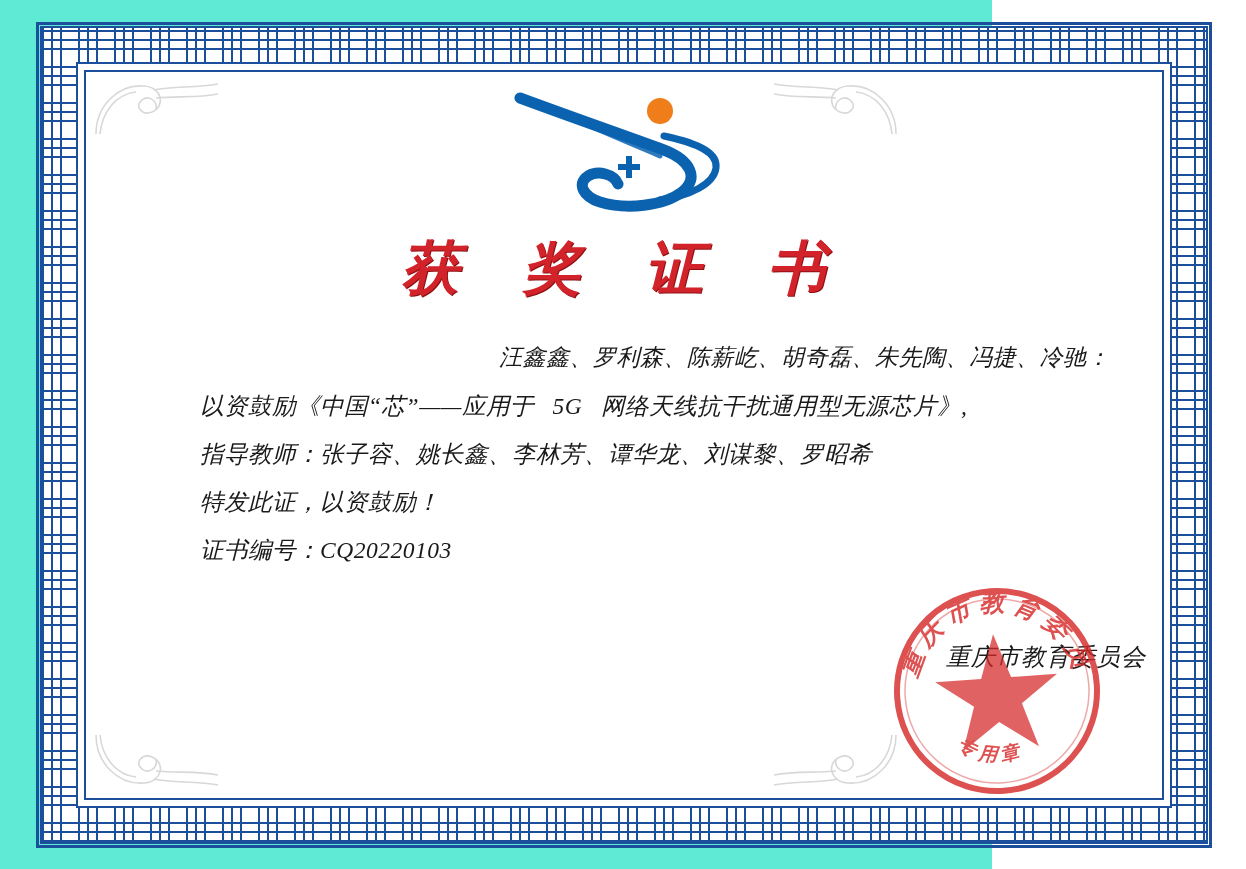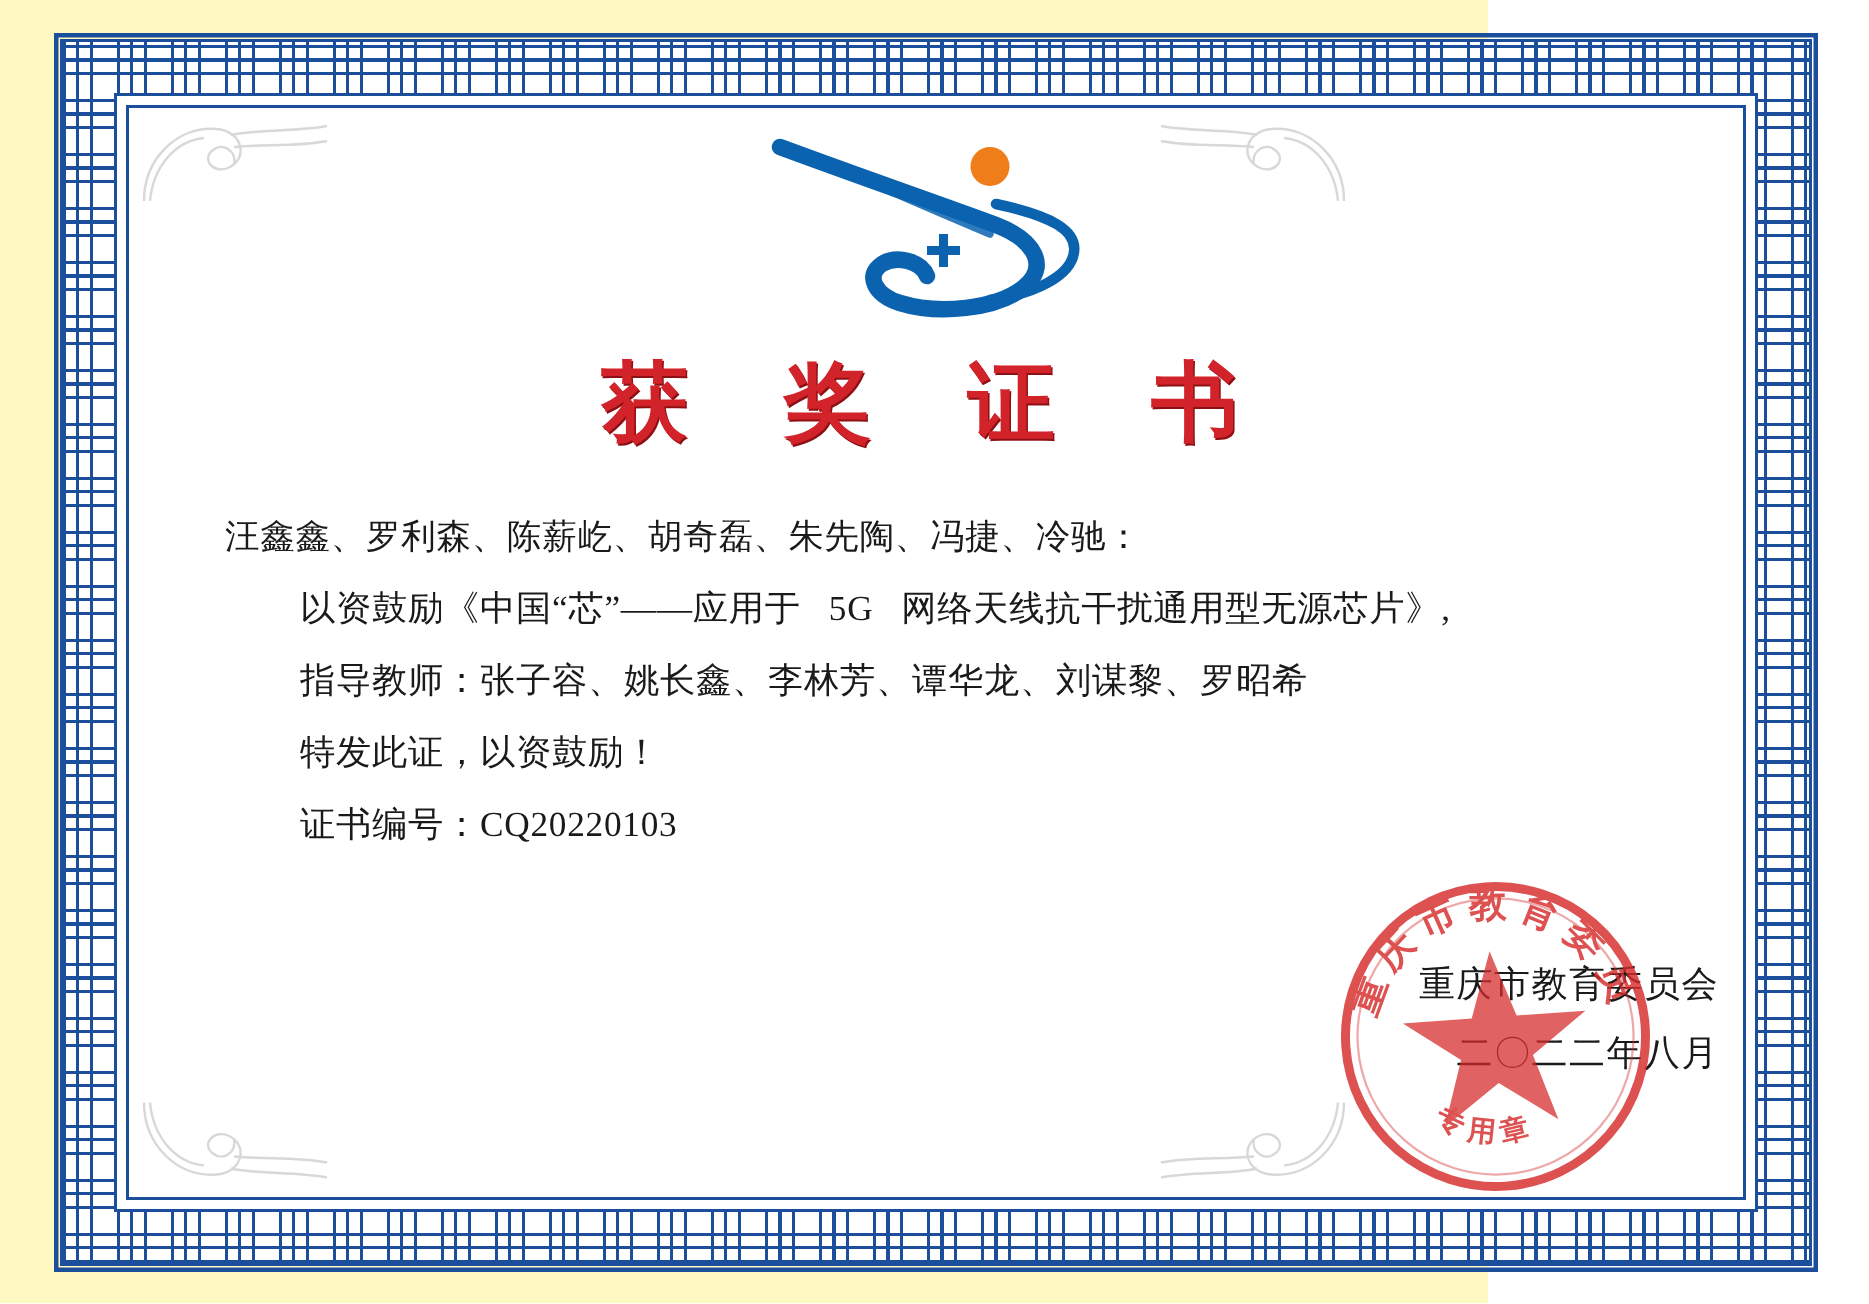--- a/index.html
+++ b/index.html
@@ -10,22 +10,23 @@
   body {
     width: 1246px;
     height: 869px;
     font-family: "Liberation Serif", "DejaVu Serif", serif;
     overflow: hidden;
   }
   .certificate {
     position: relative;
     width: 992px;
     height: 869px;
-    background: #fef9c3;
-    box-sizing: border-box;
+    background: #5eead4;
+    box-sizing: border-box;
+    font-style: italic;
   }
 
   
   .frame-outer {
     position: absolute;
     left: 36px;
     top: 22px;
     width: 1176px;
     height: 826px;
     border: 3px solid #1b4f9c;
@@ -132,21 +133,21 @@
     top: 252px;
     width: 960px;
     color: #1a1a1a;
   }
   .line {
     font-size: 23.5px;
     line-height: 48px;
     white-space: nowrap;
     letter-spacing: 0.5px;
   }
-  .line-names { font-size: 23px; }
+  .line-names { font-size: 23px; text-align: right; }
   .indent { padding-left: 50px; }
   .award {
     color: #d2232a;
     font-weight: bold;
     font-size: 26px;
     padding-left: 14px;
     letter-spacing: 2px;
   }
   .line-work .w-space { letter-spacing: 0; }
 
@@ -250,21 +251,20 @@
       </div>
 
 
       <div class="line indent">指导教师：张子容、姚长鑫、李林芳、谭华龙、刘谋黎、罗昭希</div>
       <div class="line indent">特发此证，以资鼓励！</div>
       <div class="line indent">证书编号：CQ20220103</div>
     </div>
 
     <div class="signature">
       <div class="sig-line">重庆市教育委员会</div>
-      <div class="sig-line">二〇二二年八月</div>
     </div>
 
     <div class="seal">
       <svg viewBox="0 0 218 218">
         <circle cx="109" cy="109" r="100" fill="none" stroke="#d62b2b" stroke-width="6"></circle>
         <circle cx="109" cy="109" r="92" fill="none" stroke="#d62b2b" stroke-width="1.5" opacity="0.5"></circle>
         <path d="M109 52 L124 96 L170 96 L133 123 L147 167 L109 140 L71 167 L85 123 L48 96 L94 96 Z" fill="#d62b2b" opacity="0.9"></path>
         <path id="sealTop" d="M 29 109 A 80 80 0 0 1 189 109" fill="none"></path>
         <text font-family="DejaVu Serif, serif" font-size="25" fill="#d62b2b" font-weight="bold" letter-spacing="7">
           <textPath href="#sealTop" startOffset="7%">重庆市教育委员会</textPath>

